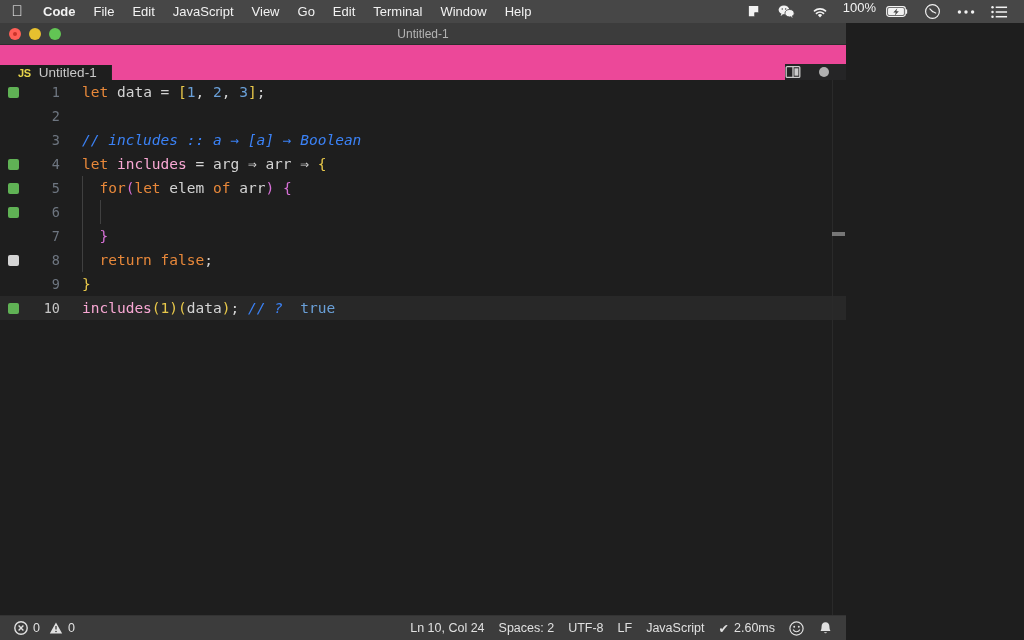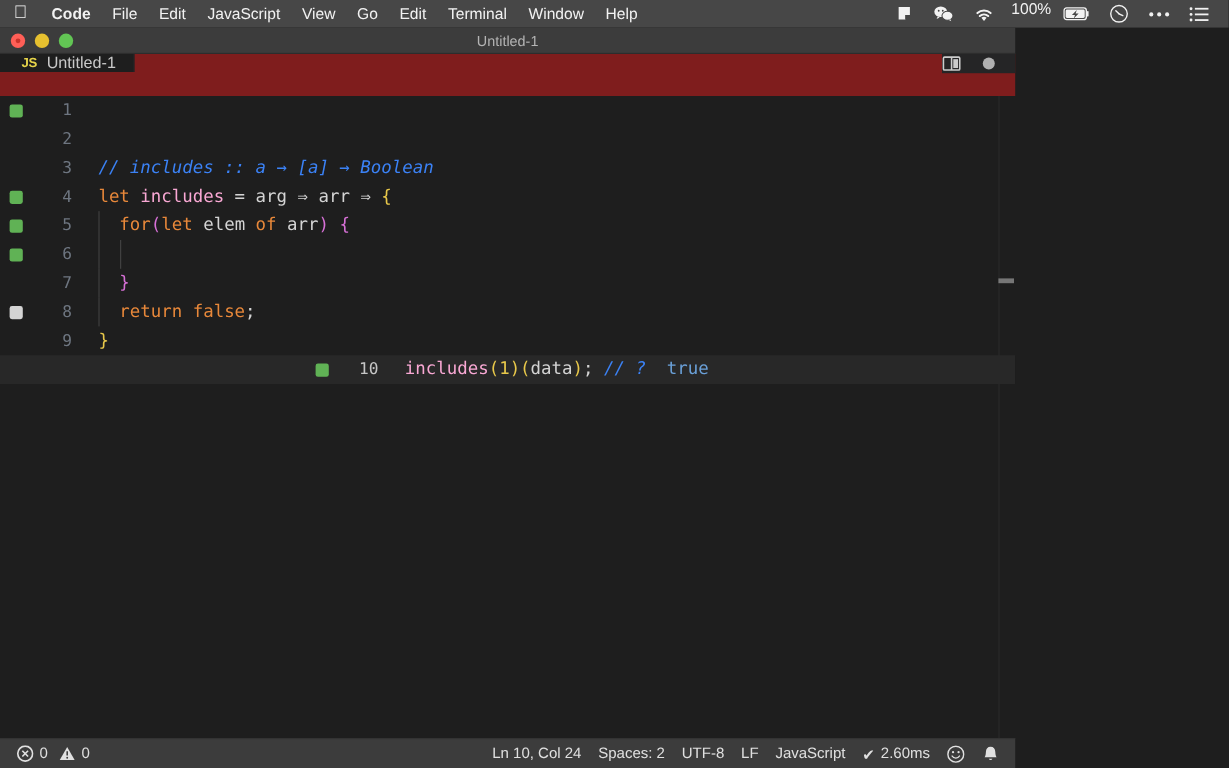--- a/index.html
+++ b/index.html
@@ -55,22 +55,22 @@
     background:#c9332a; margin:4px auto 0;
   }
   #titlebar .wtitle{
     position:absolute; left:0; right:0; text-align:center;
     font-size:12px; color:#b4b4b4; line-height:22px;
     pointer-events:none;
   }
 
   
   #tabbar{
-    height:35px; background:#7f1d1d; flex:0 0 35px;
-    display:flex; align-items:flex-start; position:relative;
+    height:35px; background:#ec4899; flex:0 0 35px;
+    display:flex; align-items:flex-end; position:relative;
   }
   #tab{
     display:flex; align-items:center; gap:8px;
     padding:0 14px 0 18px; background:#1e1e1e;
     color:#c9c9c9; font-size:13.5px;
     border-right:1px solid #252526;
   }
   .js-badge{
     font-size:11px; font-weight:bold; color:#e6d44a;
     letter-spacing:-0.3px;
@@ -89,21 +89,21 @@
     overflow:hidden;
   }
   #codearea{
     position:absolute; inset:0;
     font-family:"DejaVu Sans Mono","Liberation Mono",monospace;
     font-size:14.5px;
   }
   .line{
     height:24px; display:flex; align-items:center; position:relative;
   }
-  .line.active{ background:#282828;justify-content:center; }
+  .line.active{ background:#282828; }
   .gutter-bp{
     width:26px; flex:0 0 26px; display:flex; align-items:center;
     justify-content:center;
   }
   .bp{ width:11px; height:11px; border-radius:2px; }
   .bp.on{ background:#60b255; }
   .bp.off{ background:#d4d4d4; }
   .lnum{
     width:38px; flex:0 0 38px; text-align:right; padding-right:4px;
     color:#6e7681; font-size:13.5px;
@@ -269,20 +269,21 @@
   </div>
 
   <div id="editor">
     <div id="codearea">
 
       <div class="line">
         <span class="gutter-bp">
             <span class="bp on"></span>
           </span>
         <span class="lnum">1</span>
+        <span class="code"><span class="kw">let</span> <span class="plain">data</span> <span class="plain">=</span> <span class="brk-y">[</span><span class="num">1</span><span class="plain">,</span> <span class="num">2</span><span class="plain">,</span> <span class="num">3</span><span class="brk-y">]</span><span class="plain">;</span></span>
       </div>
 
       <div class="line">
         <span class="gutter-bp"></span>
         <span class="lnum">2</span>
         <span class="code"></span>
       </div>
 
       <div class="line">
         <span class="gutter-bp"></span>

